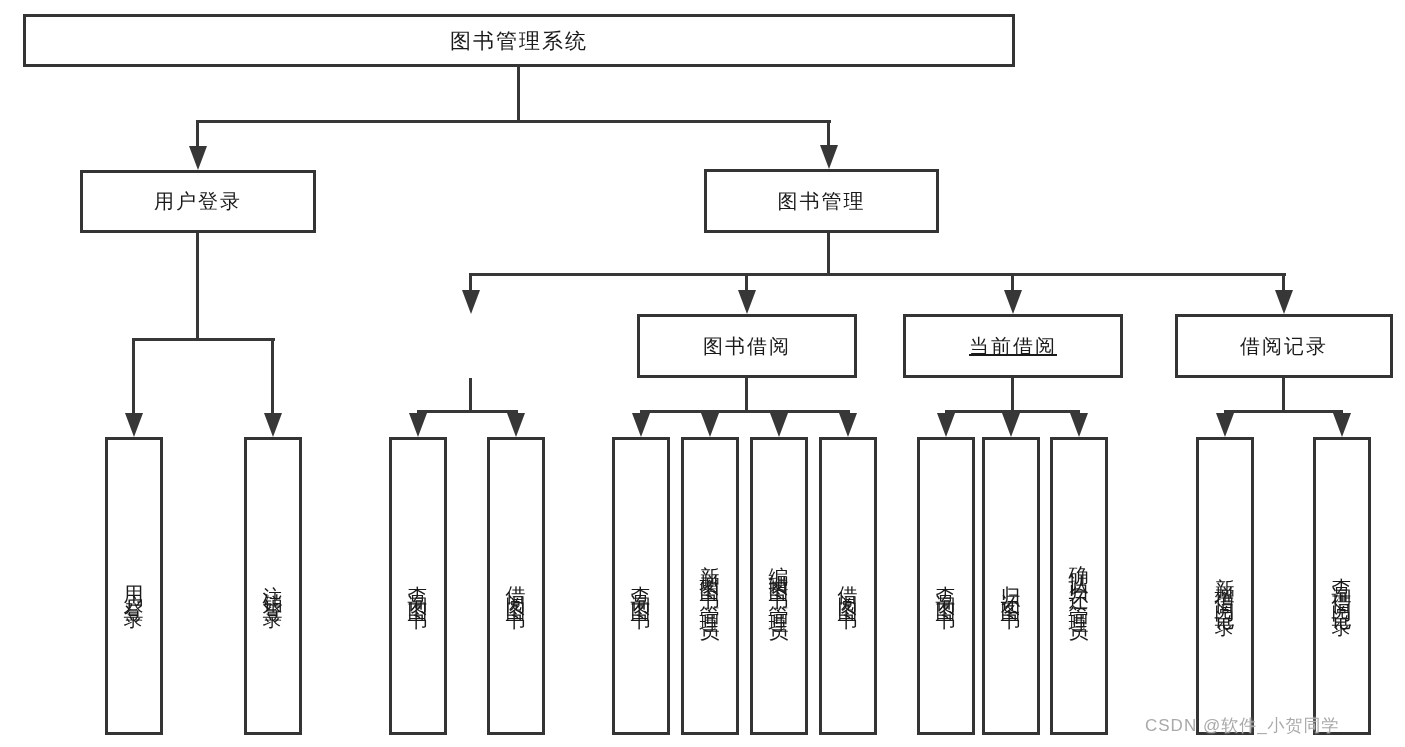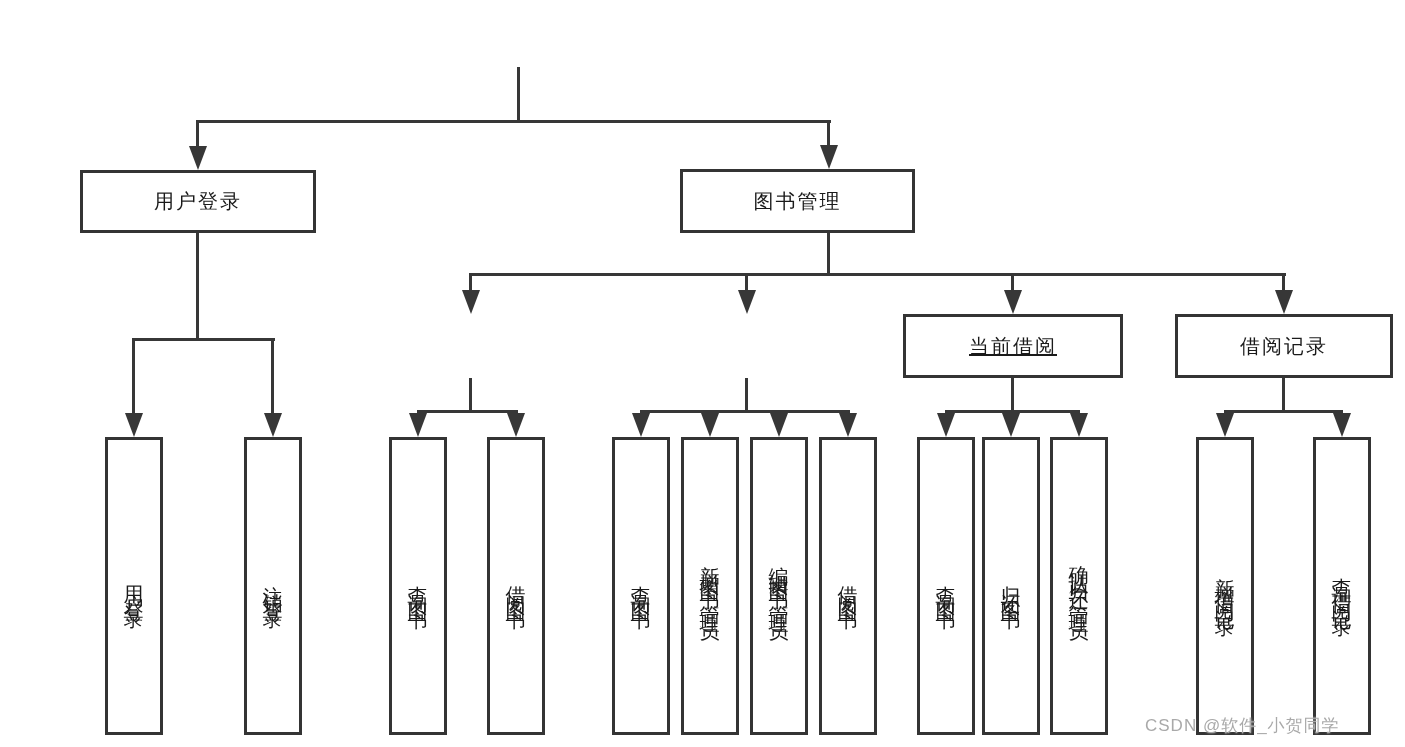--- a/index.html
+++ b/index.html
@@ -59,32 +59,35 @@
     text-shadow: 0 0 2px #ffffff;
     z-index: 10;
     white-space: nowrap;
   }
 </style>
 </head>
 <body>
 
 <div class="canvas">
 
+  <div class="node root" style="left:23px; top:14px; width:992px; height:53px;">
+    <span>图书管理系统</span>
+  </div>
 
   <div class="vline" style="left:517px; top:67px; height:53px;"></div>
   <div class="hline" style="left:196px; top:120px; width:635px;"></div>
   <div class="vline" style="left:196px; top:120px; height:28px;"></div>
   <div class="arrow" style="left:189px; top:146px;"></div>
   <div class="vline" style="left:827px; top:120px; height:27px;"></div>
   <div class="arrow" style="left:820px; top:145px;"></div>
 
   <div class="node" style="left:80px; top:170px; width:236px; height:63px;">
     <span>用户登录</span>
   </div>
-  <div class="node" style="left:680px; top:169px; width:235px; height:64px;">
+  <div class="node" style="left:704px; top:169px; width:235px; height:64px;">
     <span>图书管理</span>
   </div>
 
   <div class="vline" style="left:196px; top:233px; height:105px;"></div>
   <div class="hline" style="left:132px; top:338px; width:143px;"></div>
   <div class="vline" style="left:132px; top:338px; height:77px;"></div>
   <div class="arrow" style="left:125px; top:413px;"></div>
   <div class="vline" style="left:271px; top:338px; height:77px;"></div>
   <div class="arrow" style="left:264px; top:413px;"></div>
 
@@ -92,20 +95,23 @@
   <div class="hline" style="left:469px; top:273px; width:817px;"></div>
   <div class="vline" style="left:469px; top:273px; height:19px;"></div>
   <div class="arrow" style="left:462px; top:290px;"></div>
   <div class="vline" style="left:745px; top:273px; height:19px;"></div>
   <div class="arrow" style="left:738px; top:290px;"></div>
   <div class="vline" style="left:1011px; top:273px; height:19px;"></div>
   <div class="arrow" style="left:1004px; top:290px;"></div>
   <div class="vline" style="left:1282px; top:273px; height:19px;"></div>
   <div class="arrow" style="left:1275px; top:290px;"></div>
 
+  <div class="node" style="left:637px; top:314px; width:220px; height:64px;">
+    <span>图书借阅</span>
+  </div>
   <div class="node" style="left:903px; top:314px; width:220px; height:64px;text-decoration:underline;">
     <span>当前借阅</span>
   </div>
   <div class="node" style="left:1175px; top:314px; width:218px; height:64px;">
     <span>借阅记录</span>
   </div>
 
   <div class="vline" style="left:469px; top:378px; height:32px;"></div>
   <div class="hline" style="left:417px; top:410px; width:101px;"></div>
   <div class="arrow" style="left:409px; top:413px;"></div>

